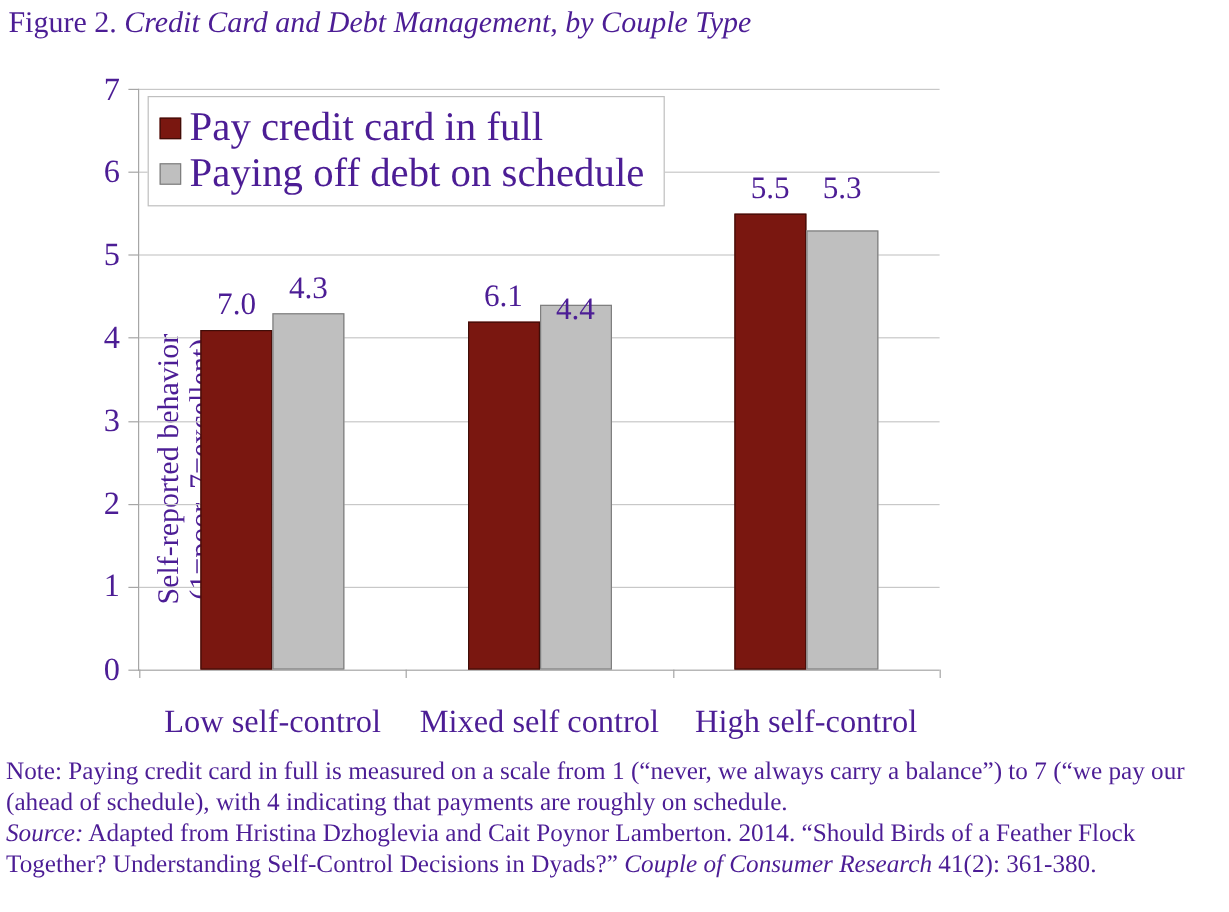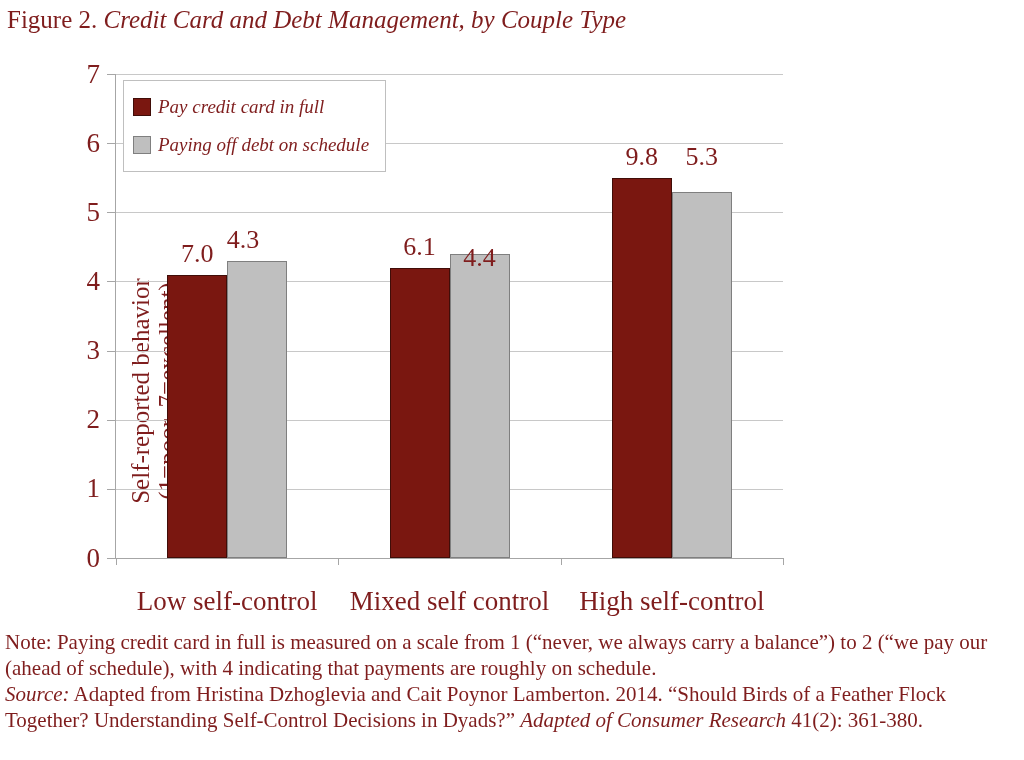--- a/index.html
+++ b/index.html
@@ -2,21 +2,21 @@
 <html><head>
 <meta charset="utf-8">
 <style>
   html, body { margin: 0; padding: 0; background: #ffffff; }
   .root {
     position: relative;
     width: 1024px;
     height: 760px;
     background: #ffffff;
     font-family: "Liberation Serif", "DejaVu Serif", serif;
-    color: #7f1d1d;
+    color: #4c1d95;
     overflow: hidden;
   }
   .title {
     position: absolute;
     left: 7px;
     top: 6px;
     font-size: 25px;
     white-space: nowrap;
   }
   .title .it { font-style: italic; }
@@ -99,21 +99,21 @@
     z-index: 5;
   }
   .legend-row { display: flex; align-items: center; height: 38px; }
   .legend-swatch {
     width: 18px;
     height: 18px;
     margin-right: 7px;
     box-sizing: border-box;
     flex: 0 0 auto;
   }
-  .legend-label { font-size: 19px; line-height: 30px; white-space: nowrap; font-style: italic; }
+  .legend-label { font-size: 34px; line-height: 30px; white-space: nowrap; }
   .note {
     position: absolute;
     left: 5px;
     top: 629px;
     width: 1016px;
     font-size: 21px;
     line-height: 26px;
   }
   .note-line { white-space: nowrap; }
 </style>
@@ -153,45 +153,45 @@
         <div class="ytick-label" style="top: 55.6429px;">6</div>
         <div class="ytick-mark" style="top: 0px;"></div>
         <div class="ytick-label" style="top: -13.5px;">7</div>
         <div class="xtick-mark" style="left: 0px;"></div>
         <div class="xtick-mark" style="left: 222.333px;"></div>
         <div class="xtick-mark" style="left: 444.667px;"></div>
         <div class="xtick-mark" style="left: 667px;"></div>
         <div class="bar" style="left: 51.1667px; width: 60px; height: 283.486px; background: rgb(122, 23, 16); border: 1px solid rgb(64, 13, 8);"></div>
         <div class="bar-value" style="left: 36.1667px; top: 166.514px;">7.0</div>
         <div class="bar" style="left: 111.167px; width: 60px; height: 297.314px; background: rgb(191, 191, 191); border: 1px solid rgb(127, 127, 127);"></div>
-        <div class="bar-value" style="left: 82px; top: 152.686px; text-align: center;">4.3</div>
+        <div class="bar-value" style="left: 96px; top: 152.686px; text-align: center;">4.3</div>
         <div class="cat-label" style="left: 0.166667px;">Low self-control</div>
         <div class="bar" style="left: 273.5px; width: 60px; height: 290.4px; background: rgb(122, 23, 16); border: 1px solid rgb(64, 13, 8);"></div>
         <div class="bar-value" style="left: 258.5px; top: 159.6px;">6.1</div>
         <div class="bar" style="left: 333.5px; width: 60px; height: 304.229px; background: rgb(191, 191, 191); border: 1px solid rgb(127, 127, 127);"></div>
         <div class="bar-value" style="left: 318.5px; top: 145.771px; margin-top: 25px;">4.4</div>
         <div class="cat-label" style="left: 222.5px;">Mixed self control</div>
         <div class="bar" style="left: 495.833px; width: 60px; height: 380.286px; background: rgb(122, 23, 16); border: 1px solid rgb(64, 13, 8);"></div>
-        <div class="bar-value" style="left: 480.833px; top: 69.7143px;">9.8</div>
+        <div class="bar-value" style="left: 480.833px; top: 69.7143px;">5.5</div>
         <div class="bar" style="left: 555.833px; width: 60px; height: 366.457px; background: rgb(191, 191, 191); border: 1px solid rgb(127, 127, 127);"></div>
         <div class="bar-value" style="left: 540.833px; top: 70px;">5.3</div>
         <div class="cat-label" style="left: 444.833px;">High self-control</div>
       </div>
     <div class="legend" id="legend">
         <div class="legend-row">
           <div class="legend-swatch" style="background: rgb(122, 23, 16); border: 1px solid rgb(64, 13, 8);"></div>
           <div class="legend-label">Pay credit card in full</div>
         </div>
         <div class="legend-row">
           <div class="legend-swatch" style="background: rgb(191, 191, 191); border: 1px solid rgb(127, 127, 127);"></div>
           <div class="legend-label">Paying off debt on schedule</div>
         </div>
       </div>
   </div>
 
   <div class="note" id="note">
-      <div class="note-line"><span>Note: Paying credit card in full is measured on a scale from 1 (“never, we always carry a balance”) to 2 (“we pay our</span></div>
+      <div class="note-line"><span>Note: Paying credit card in full is measured on a scale from 1 (“never, we always carry a balance”) to 7 (“we pay our</span></div>
       <div class="note-line"><span>(ahead of schedule), with 4 indicating that payments are roughly on schedule.</span></div>
       <div class="note-line"><span style="font-style: italic;">Source:</span><span> Adapted from Hristina Dzhoglevia and Cait Poynor Lamberton. 2014. “Should Birds of a Feather Flock</span></div>
-      <div class="note-line"><span>Together? Understanding Self-Control Decisions in Dyads?” </span><span style="font-style: italic;">Adapted of Consumer Research</span><span> 41(2): 361-380.</span></div>
+      <div class="note-line"><span>Together? Understanding Self-Control Decisions in Dyads?” </span><span style="font-style: italic;">Couple of Consumer Research</span><span> 41(2): 361-380.</span></div>
     </div>
 
 </div>
 
 </body></html>

